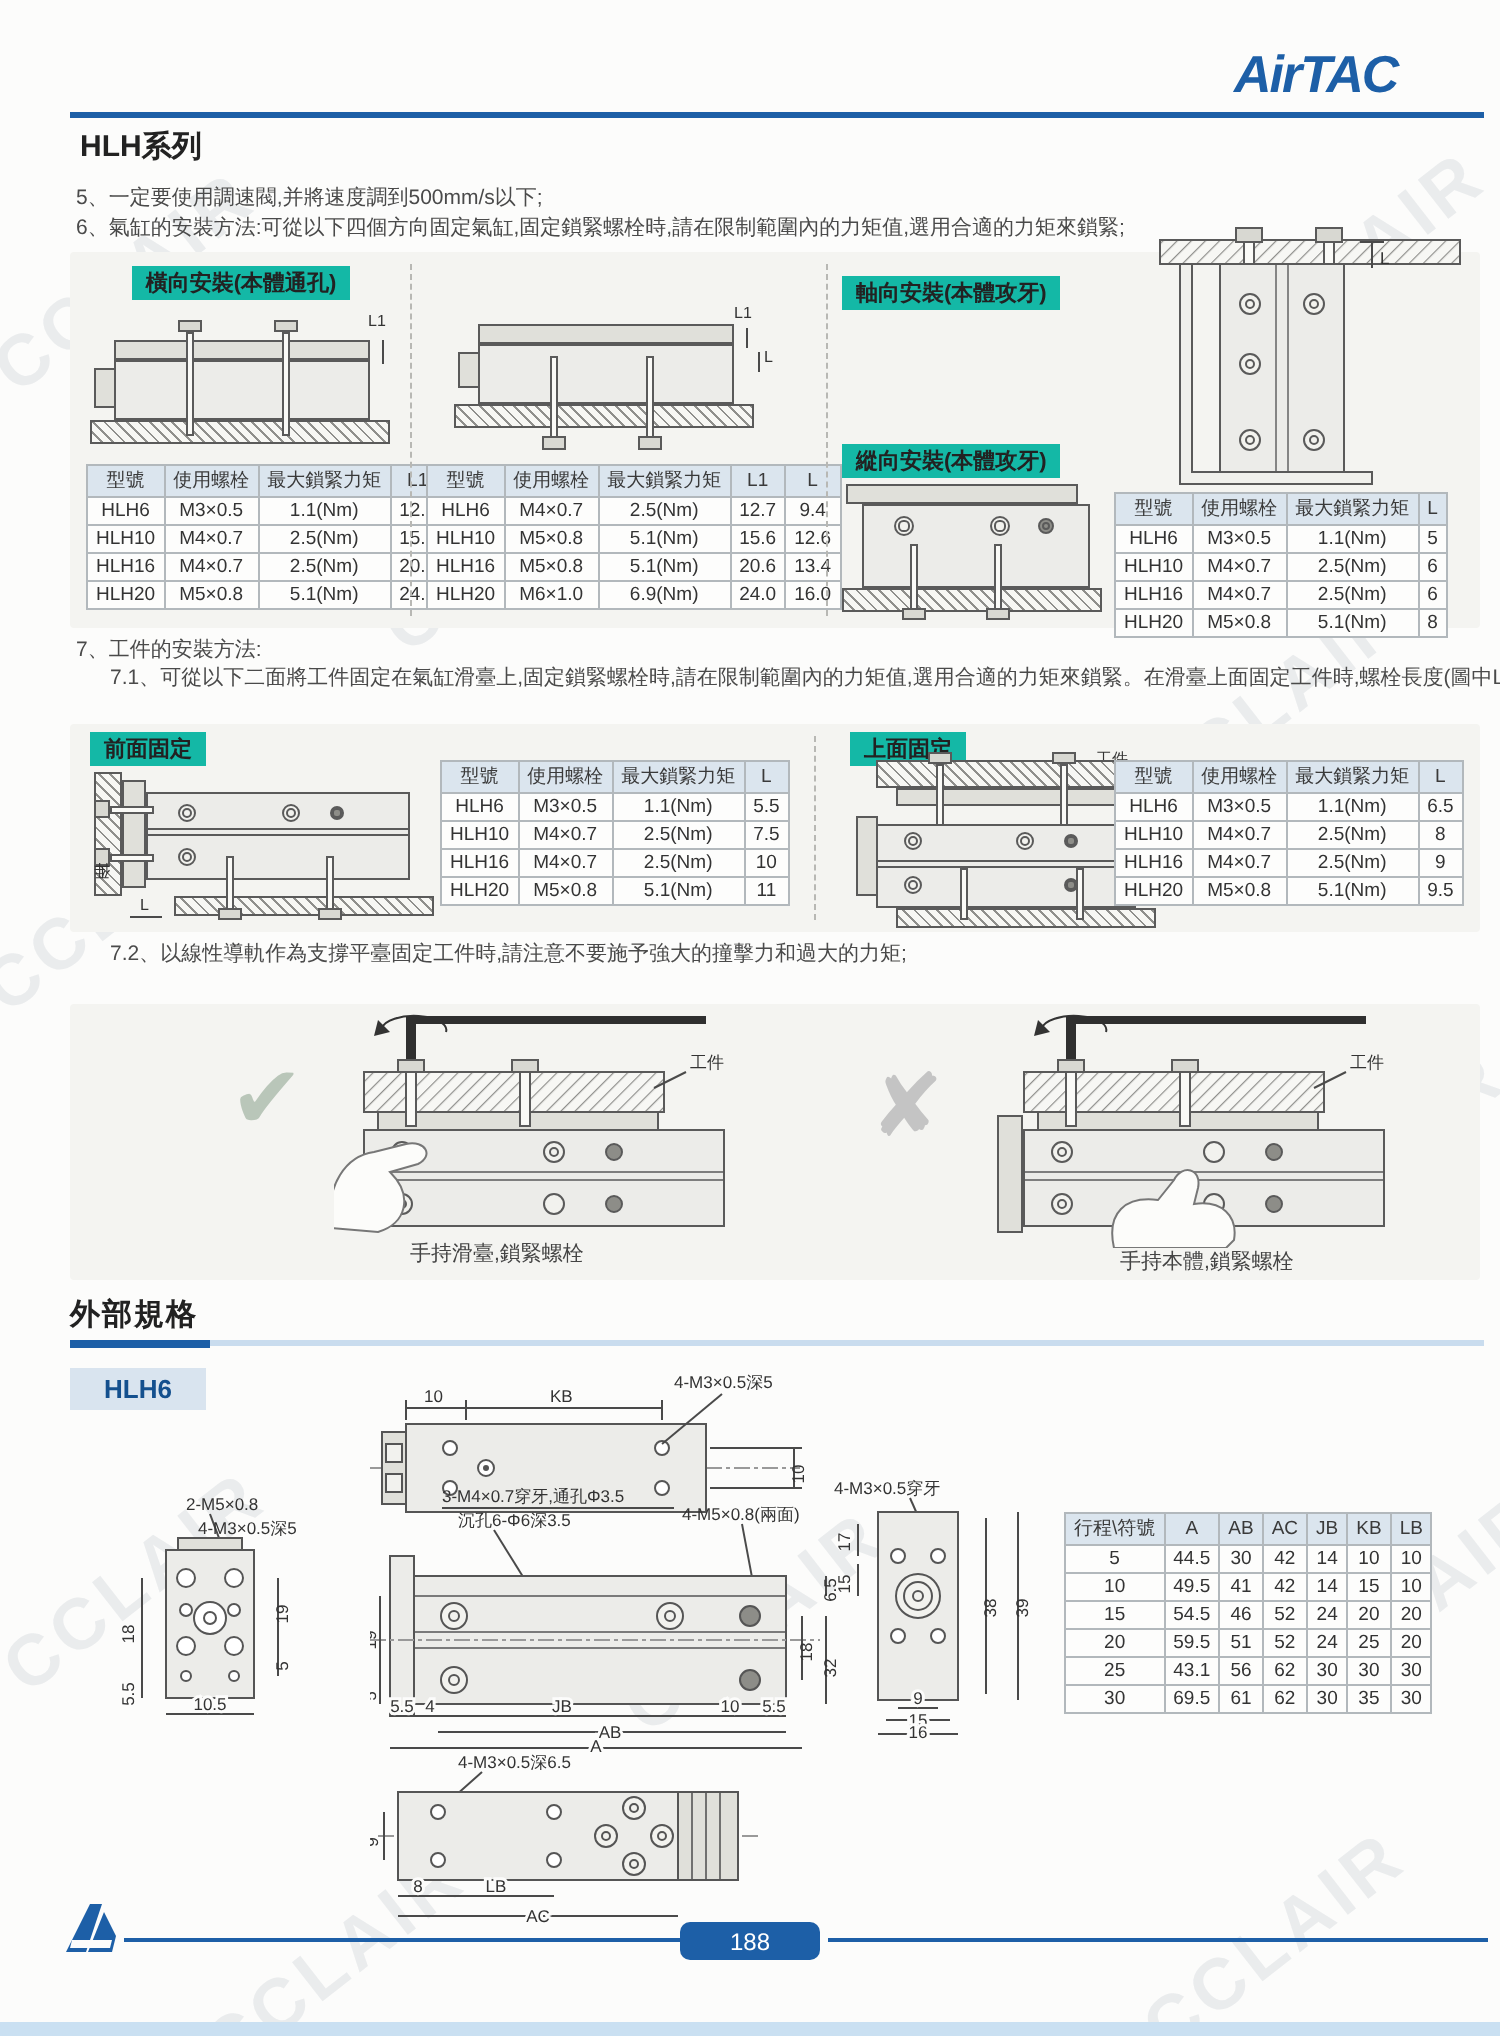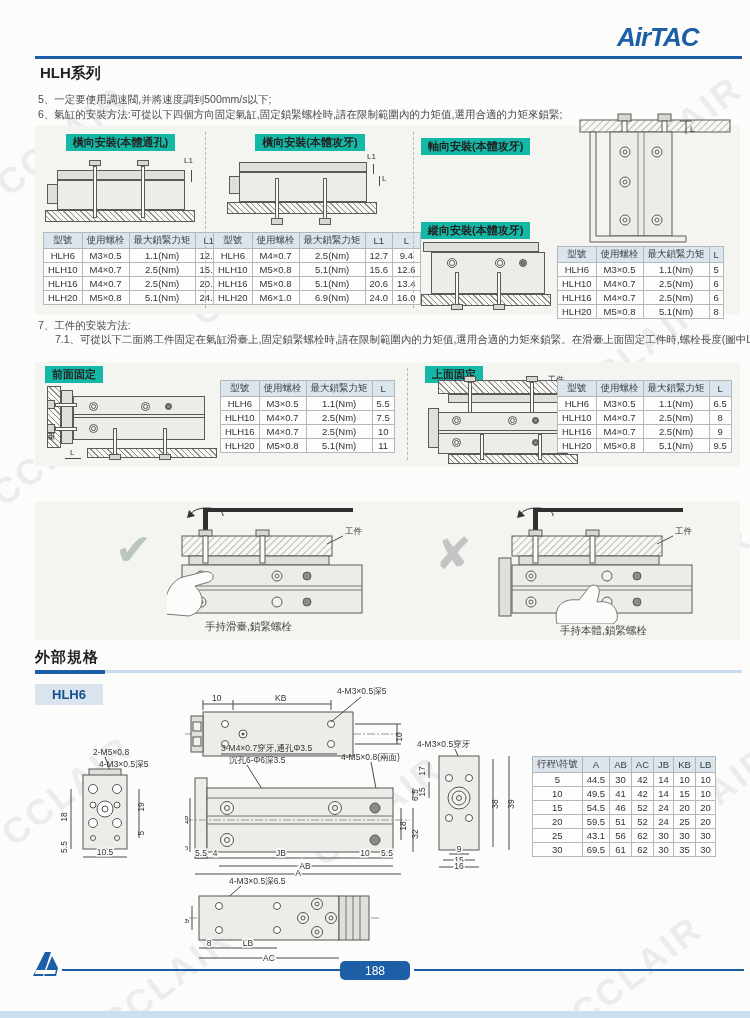--- a/index.html
+++ b/index.html
@@ -129,23 +129,20 @@
             <td>HLH20</td>
             <td>M5×0.8</td>
             <td>5.1(Nm)</td>
             <td>24.0</td>
           </tr>
         </tbody>
       </table>
 
     <div class="vsep abs" style="left:170px;top:6px;height:176px"></div>
 
-    <div class="abs" style="left:180px;top:6px;width:190px;text-align:center">
-      <span class="fig-title">橫向安裝(本體攻牙)</span>
-    </div>
     <div class="abs" style="left:192px;top:28px;width:160px;height:74px">
       <div class="hatch" style="left:0;top:48px;width:150px;height:12px"></div>
       <div class="plate-d" style="left:12px;top:8px;width:128px;height:10px"></div>
       <div class="body-d" style="left:12px;top:18px;width:128px;height:30px"></div>
       <div class="plate-d" style="left:2px;top:22px;width:11px;height:18px"></div>
       <div class="shaft" style="left:48px;top:24px;width:4px;height:42px"></div>
       <div class="bolthead" style="left:44px;top:64px;width:12px;height:7px"></div>
       <div class="shaft" style="left:96px;top:24px;width:4px;height:42px"></div>
       <div class="bolthead" style="left:92px;top:64px;width:12px;height:7px"></div>
       <div class="dimline" style="left:146px;top:10px;width:1px;height:10px"></div>
@@ -405,20 +402,21 @@
           <tr>
             <td>HLH20</td>
             <td>M5×0.8</td>
             <td>5.1(Nm)</td>
             <td>9.5</td>
           </tr>
         </tbody>
       </table>
   </div>
 
+  <div class="abs note" style="left:55px;top:470px">7.2、以線性導軌作為支撐平臺固定工件時,請注意不要施予強大的撞擊力和過大的力矩;</div>
 
   <div class="abs panel" style="left:35px;top:502px;width:705px;height:138px">
 
     <div class="abs" style="left:60px;top:0;width:310px;height:138px">
       <span class="mark" style="left:20px;top:26px;color:#b9c6b9">✔</span>
       <svg class="abs" style="left:72px;top:4px" width="225" height="112" viewBox="0 0 225 112">
         <defs>
           <pattern id="h2" width="5" height="5" patternTransform="rotate(45)" patternUnits="userSpaceOnUse">
             <rect width="5" height="5" fill="#f7f7f4"></rect>
               <line x1="0" y1="0" x2="0" y2="5" stroke="#8f8f8c" stroke-width="1.2"></line>

